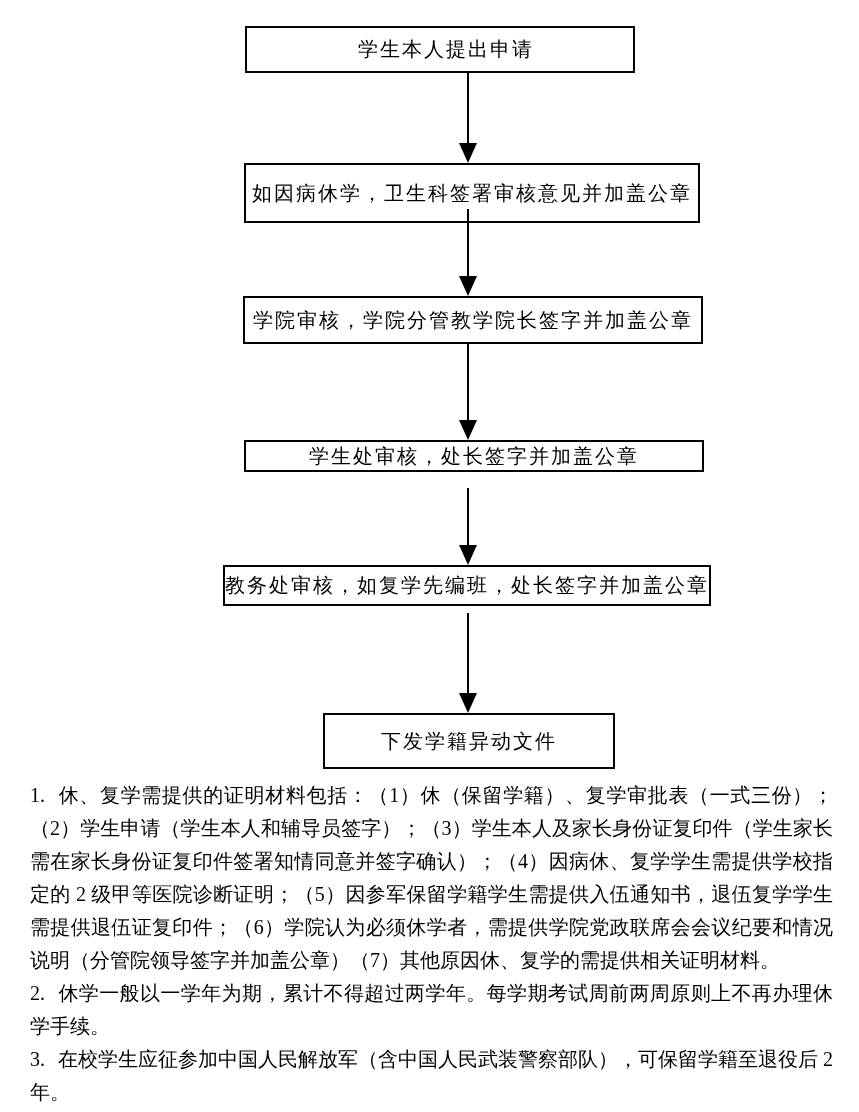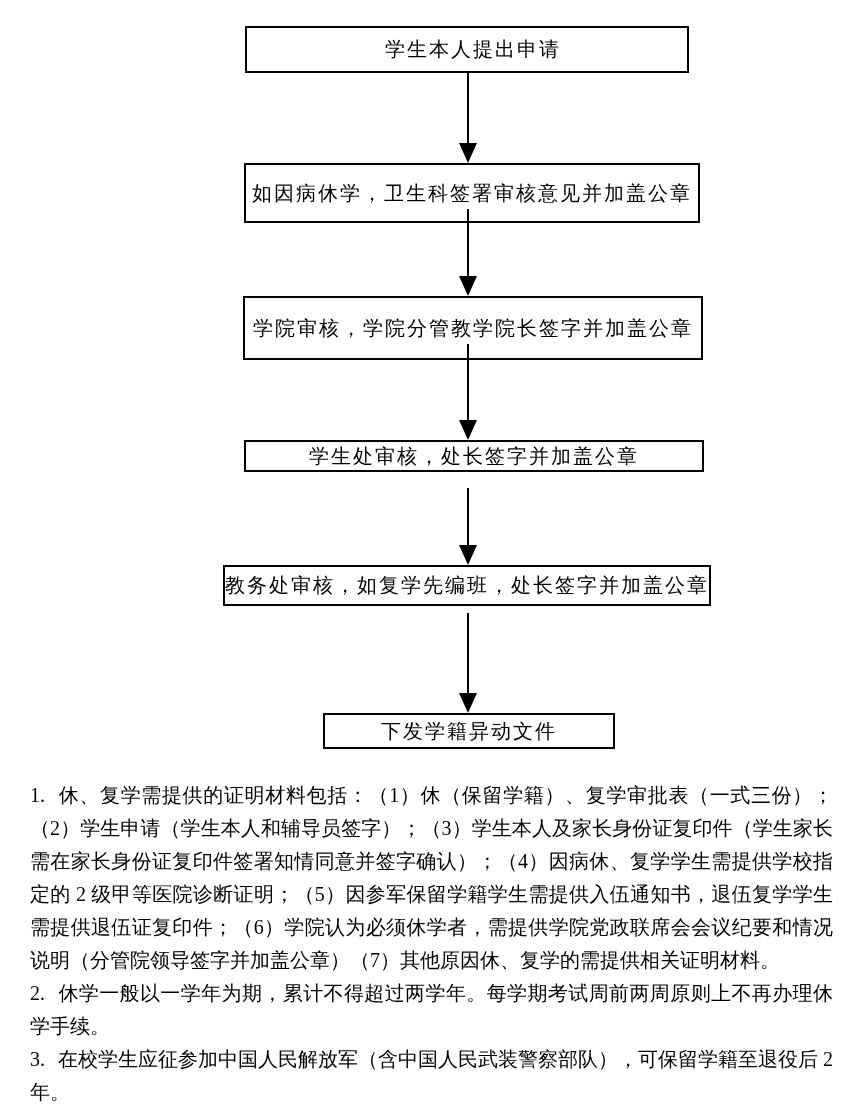--- a/index.html
+++ b/index.html
@@ -28,26 +28,26 @@
     border: 2px solid #000000;
     box-sizing: border-box;
     display: flex;
     align-items: center;
     justify-content: center;
     font-size: 20px;
     letter-spacing: 2px;
     white-space: nowrap;
     background: #ffffff;
   }
-  .fc-box-1 { left: 245px; top: 26px;  width: 444px; height: 47px; padding-left: 12px; }
+  .fc-box-1 { left: 245px; top: 26px;  width: 390px; height: 47px; padding-left: 12px; }
   .fc-box-2 { left: 244px; top: 163px; width: 456px; height: 60px; }
-  .fc-box-3 { left: 243px; top: 296px; width: 460px; height: 64px; }
+  .fc-box-3 { left: 243px; top: 296px; width: 460px; height: 48px; }
   .fc-box-4 { left: 244px; top: 440px; width: 460px; height: 32px; }
   .fc-box-5 { left: 223px; top: 565px; width: 488px; height: 41px; }
-  .fc-box-6 { left: 323px; top: 713px; width: 292px; height: 36px; }
+  .fc-box-6 { left: 323px; top: 713px; width: 292px; height: 56px; }
 
   .arrow {
     position: absolute;
     left: 459px;          
     width: 18px;
     display: flex;
     flex-direction: column;
     align-items: center;
   }
   .arrow .shaft {

